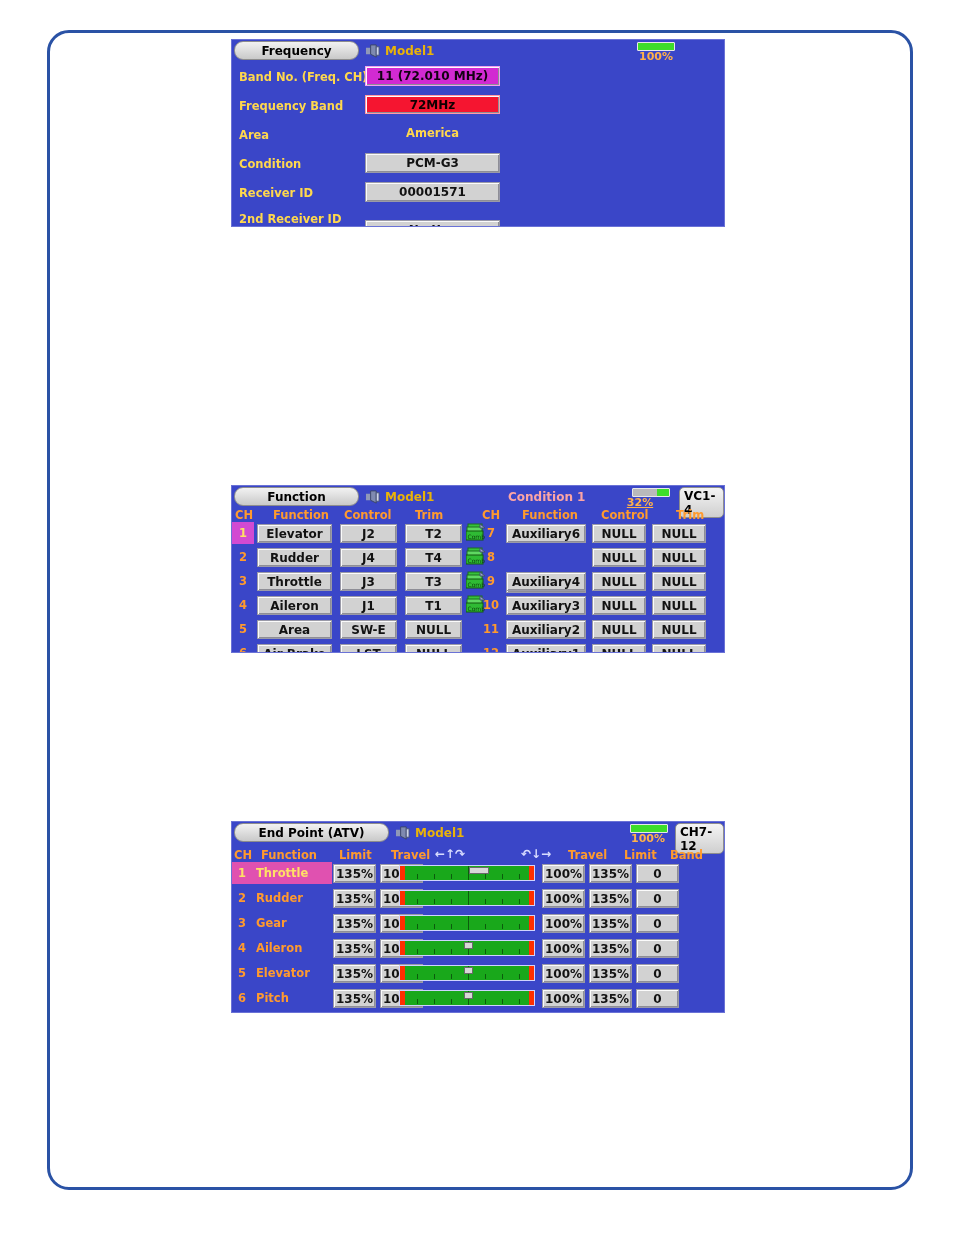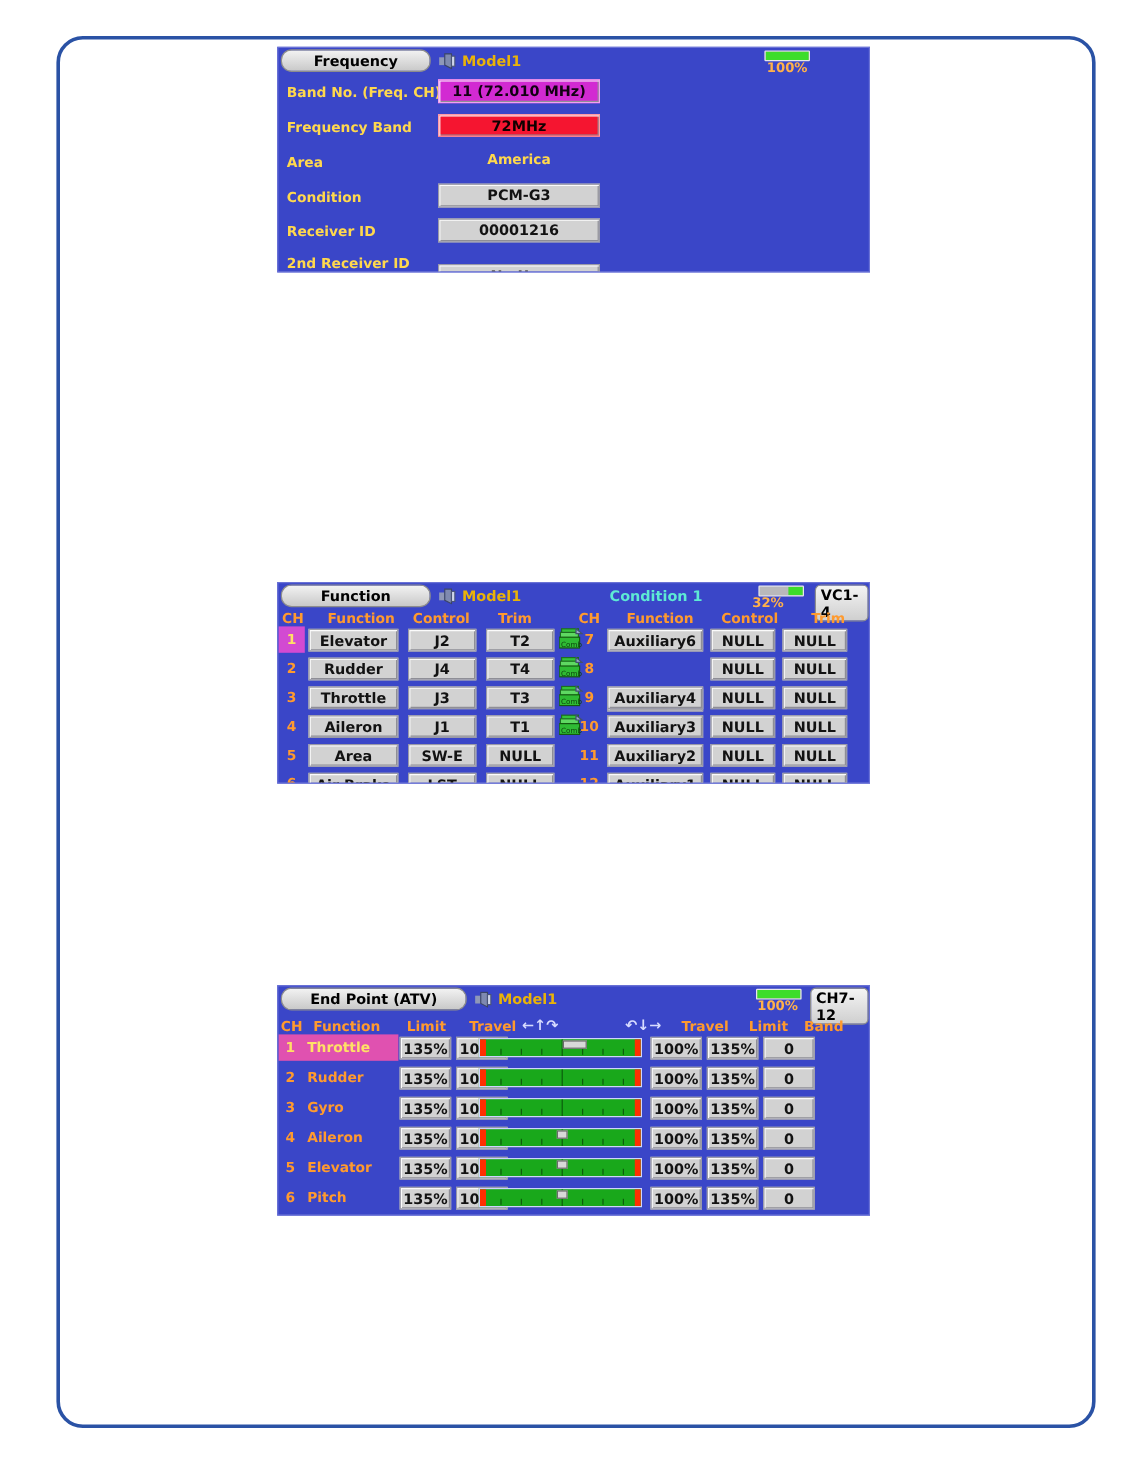--- a/index.html
+++ b/index.html
@@ -53,21 +53,21 @@
   }
   .model-name{
     position:absolute;
     color:#eab308;
     font-weight:bold;
     font-size:12px;
     line-height:20px;
   }
   .cond-name{
     position:absolute;
-    color:#5eead4;
+    color:#fca5a5;
     font-weight:bold;
     font-size:12px;
     line-height:20px;
   }
   .batt-wrap{position:absolute;}
   .batt{
     width:38px;height:9px;
     border:1px solid #e8e8e8;
     background:#b9b9bb;
     box-sizing:border-box;
@@ -209,21 +209,21 @@
   <div class="lbl" style="left:7px;top:59px;">Frequency Band</div>
   <div class="lbl" style="left:7px;top:88px;">Area</div>
   <div class="lbl" style="left:7px;top:117px;">Condition</div>
   <div class="lbl" style="left:7px;top:146px;">Receiver ID</div>
   <div class="lbl" style="left:7px;top:172px;">2nd Receiver ID</div>
 
   <div class="vbox magenta" style="left:133px;top:26px;width:135px;height:20px;">11 (72.010 MHz)</div>
   <div class="vbox red" style="left:133px;top:55px;width:135px;height:19px;">72MHz</div>
   <div class="lbl" style="left:133px;top:86px;width:135px;text-align:center;">America</div>
   <div class="vbox" style="left:133px;top:113px;width:135px;height:20px;">PCM-G3</div>
-  <div class="vbox" style="left:133px;top:142px;width:135px;height:20px;">00001216</div>
+  <div class="vbox" style="left:133px;top:142px;width:135px;height:20px;">00001571</div>
   <div class="vbox" style="left:133px;top:168px;width:135px;height:20px;margin-top:12px;">No Use</div>
 </div>
 
 <div class="lcd" id="s2" style="left:231px;top:485px;width:494px;height:168px;">
 
   <div class="titlebar">
     <div class="title-pill" style="width:125px;">Function</div>
 
     <span class="horn-icon" style="left:133px;top:3px;">
       <svg viewBox="0 0 16 15" width="15" height="14">
@@ -233,21 +233,21 @@
       </svg>
     </span>
 
     <div class="model-name" style="left:153px;top:1px;">Model1</div>
     <div class="cond-name" style="left:276px;top:1px;">Condition 1</div>
 
     <div class="batt-wrap" style="left:400px;top:2px;">
       <div class="batt">
         <div class="fill" id="s2fill" style="width:32%;"></div>
       </div>
-      <div class="batt-pct" style="margin-left:-12px;">32%</div>
+      <div class="batt-pct" style="margin-left:-12px;text-decoration:underline;">32%</div>
     </div>
 
     <div class="corner-btn" style="left:447px;top:1px;width:45px;">VC1-4</div>
   </div>
 
   <div class="hdr" style="left:3px;top:22px;">CH</div>
   <div class="hdr" style="left:41px;top:22px;">Function</div>
   <div class="hdr" style="left:112px;top:22px;">Control</div>
   <div class="hdr" style="left:183px;top:22px;">Trim</div>
 
@@ -405,21 +405,21 @@
         <div class="tick" style="left:51px"></div>
         <div class="ctick" style="left:68px"></div>
         <div class="tick" style="left:85px"></div>
         <div class="tick" style="left:102px"></div>
         <div class="tick" style="left:119px"></div>
       </div>
       <div class="vbox" style="left: 310px; top: 67px; width: 43px; height: 19px;">100%</div>
       <div class="vbox" style="left: 357px; top: 67px; width: 43px; height: 19px;">135%</div>
       <div class="vbox" style="left: 404px; top: 67px; width: 43px; height: 19px;">0</div>
       <div class="chnum" style="left: 0px; top: 94px; width: 20px;">3</div>
-      <div class="chnum" style="left: 24px; top: 94px; width: 72px; text-align: left;">Gyro</div>
+      <div class="chnum" style="left: 24px; top: 94px; width: 72px; text-align: left;">Gear</div>
       <div class="vbox" style="left: 101px; top: 92px; width: 43px; height: 19px;">135%</div>
       <div class="vbox" style="left: 148px; top: 92px; width: 43px; height: 19px;">100%</div>
       <div class="tbar" style="left: 167px; top: 93px; width: 136px; height: 16px;">
         <div class="cap l"></div>
         <div class="cap r"></div>
         <div class="tick" style="left:17px"></div>
         <div class="tick" style="left:34px"></div>
         <div class="tick" style="left:51px"></div>
         <div class="ctick" style="left:68px"></div>
         <div class="tick" style="left:85px"></div>

